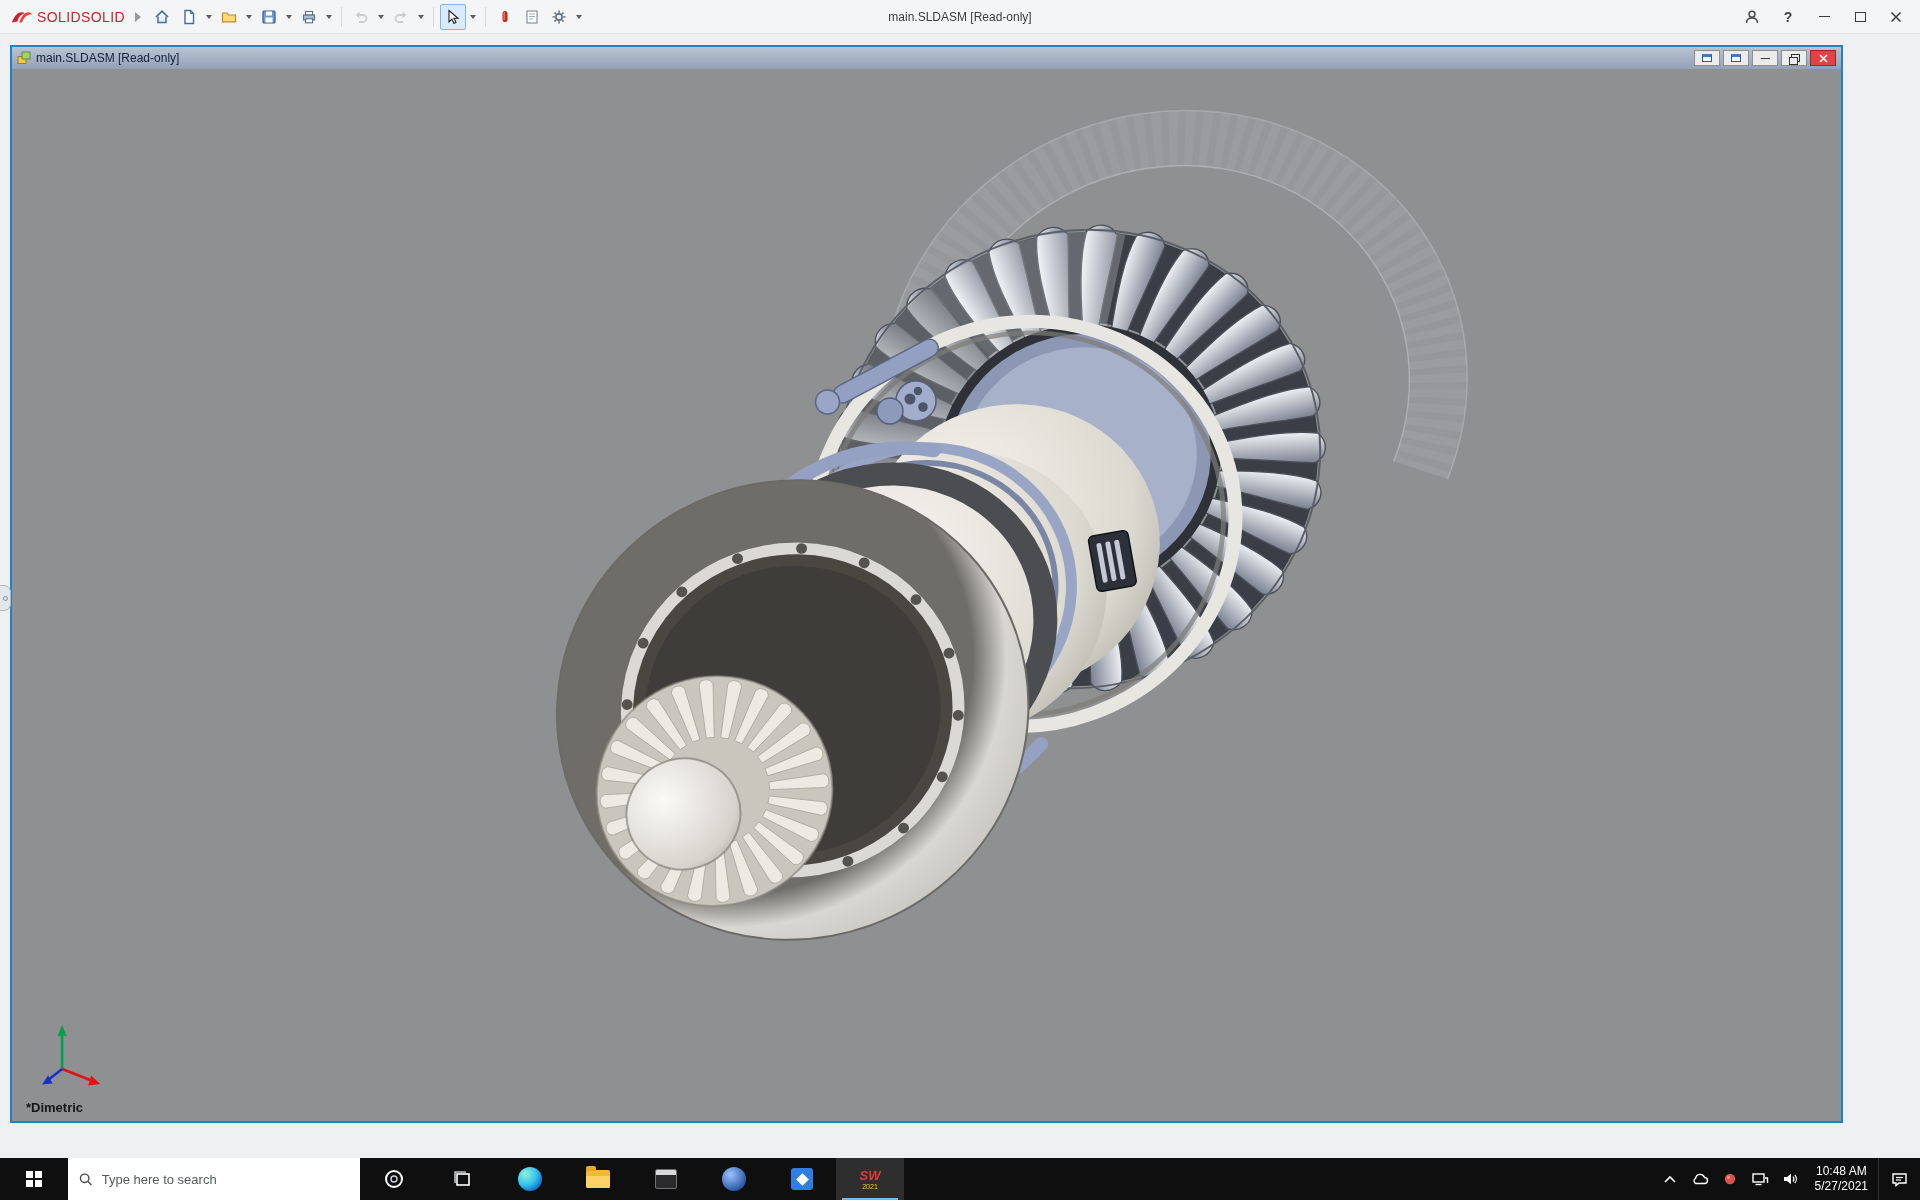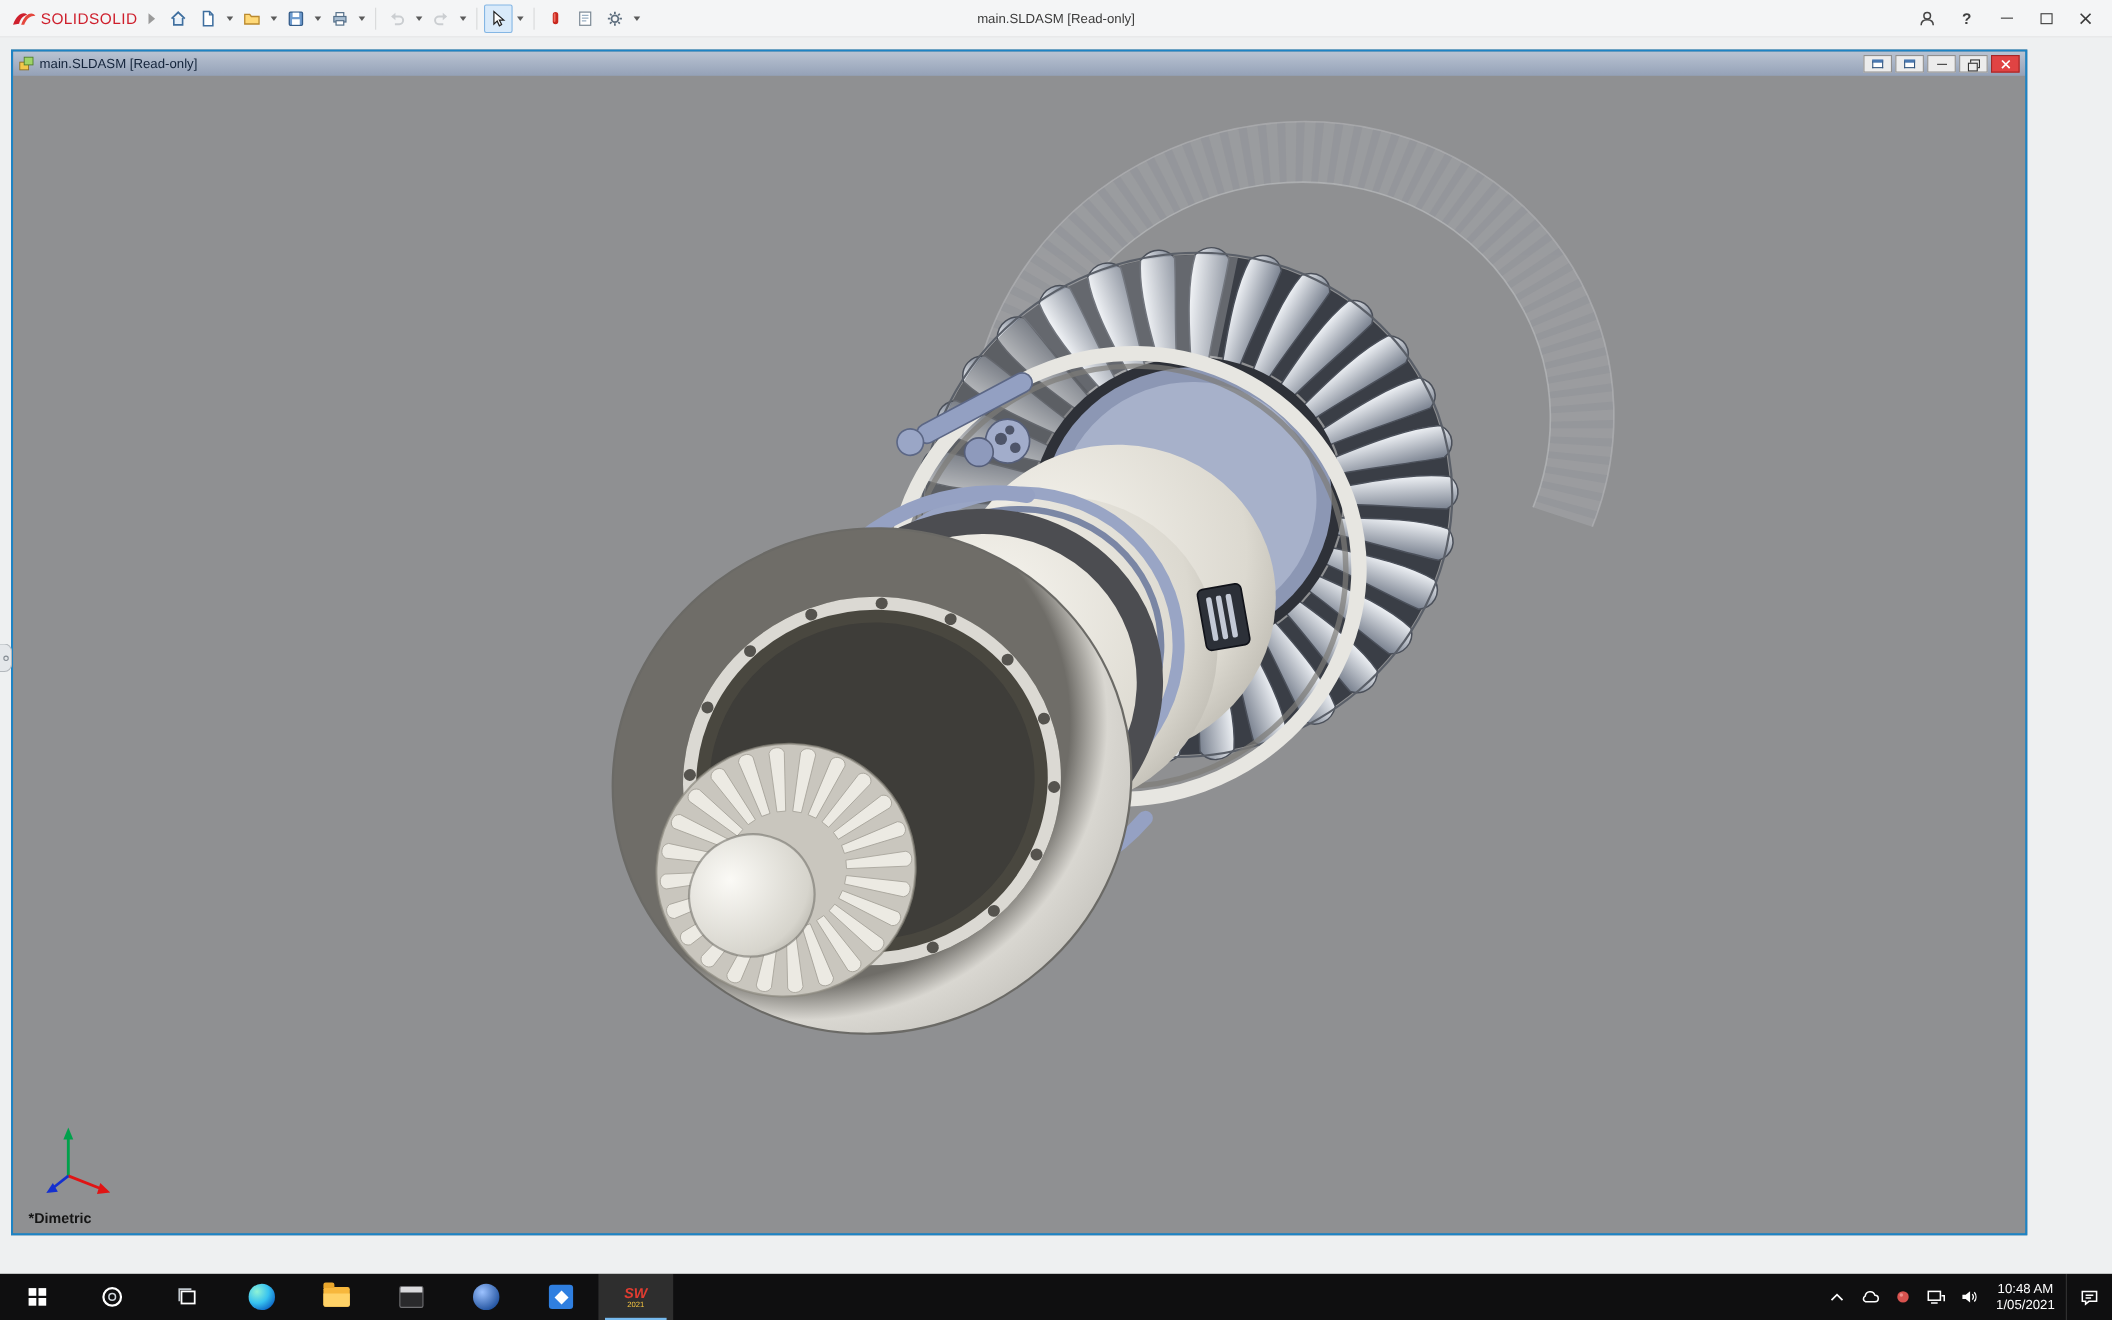--- a/index.html
+++ b/index.html
@@ -449,20 +449,27 @@
   <footer class="taskbar">
     <button class="tslot">
       <span class="startgrid">
           <i></i>
           <i></i>
           <i></i>
           <i></i>
         </span>
     </button>
 
+    <div class="search">
+      <svg width="15" height="15" viewBox="0 0 15 15">
+        <circle cx="6.2" cy="6.2" r="4.6" fill="none" stroke="#4a4a4a" stroke-width="1.5"></circle>
+        <line x1="9.8" y1="9.8" x2="13.6" y2="13.6" stroke="#4a4a4a" stroke-width="1.5"></line>
+      </svg>
+      <input type="text" placeholder="Type here to search" style="">
+    </div>
 
     <button class="tslot">
       <svg width="22" height="22" viewBox="0 0 22 22">
         <circle cx="11" cy="11" r="8" fill="none" stroke="#ffffff" stroke-width="2"></circle>
         <circle cx="11" cy="11" r="3" fill="none" stroke="#cfd6dd" stroke-width="1.4"></circle>
       </svg>
     </button>
     <button class="tslot">
       <svg width="22" height="22" viewBox="0 0 22 22">
         <rect x="6" y="6" width="12" height="11" fill="none" stroke="#ffffff" stroke-width="1.6"></rect>
@@ -521,21 +528,21 @@
         </svg>
       </button>
       <button class="trbtn">
         <svg width="16" height="14" viewBox="0 0 16 14">
           <polygon points="2,5 5,5 9,1.8 9,12.2 5,9 2,9" fill="#ffffff"></polygon>
           <path d="M11 4.5 A4 4 0 0 1 11 9.5 M12.8 2.8 A6.5 6.5 0 0 1 12.8 11.2" fill="none" stroke="#ffffff" stroke-width="1.2"></path>
         </svg>
       </button>
       <div class="clock">
         <div>10:48 AM</div>
-        <div>1/05/2021</div>
+        <div>5/27/2021</div>
       </div>
       <button class="trbtn notif-slot">
         <svg width="17" height="15" viewBox="0 0 17 15">
           <path d="M2 2 H15 V11 H8 L5 13.5 V11 H2 Z" fill="none" stroke="#ffffff" stroke-width="1.4"></path>
           <line x1="5" y1="5.5" x2="12" y2="5.5" stroke="#ffffff" stroke-width="1.2"></line>
           <line x1="5" y1="8" x2="10" y2="8" stroke="#ffffff" stroke-width="1.2"></line>
         </svg>
       </button>
     </div>
   </footer>

